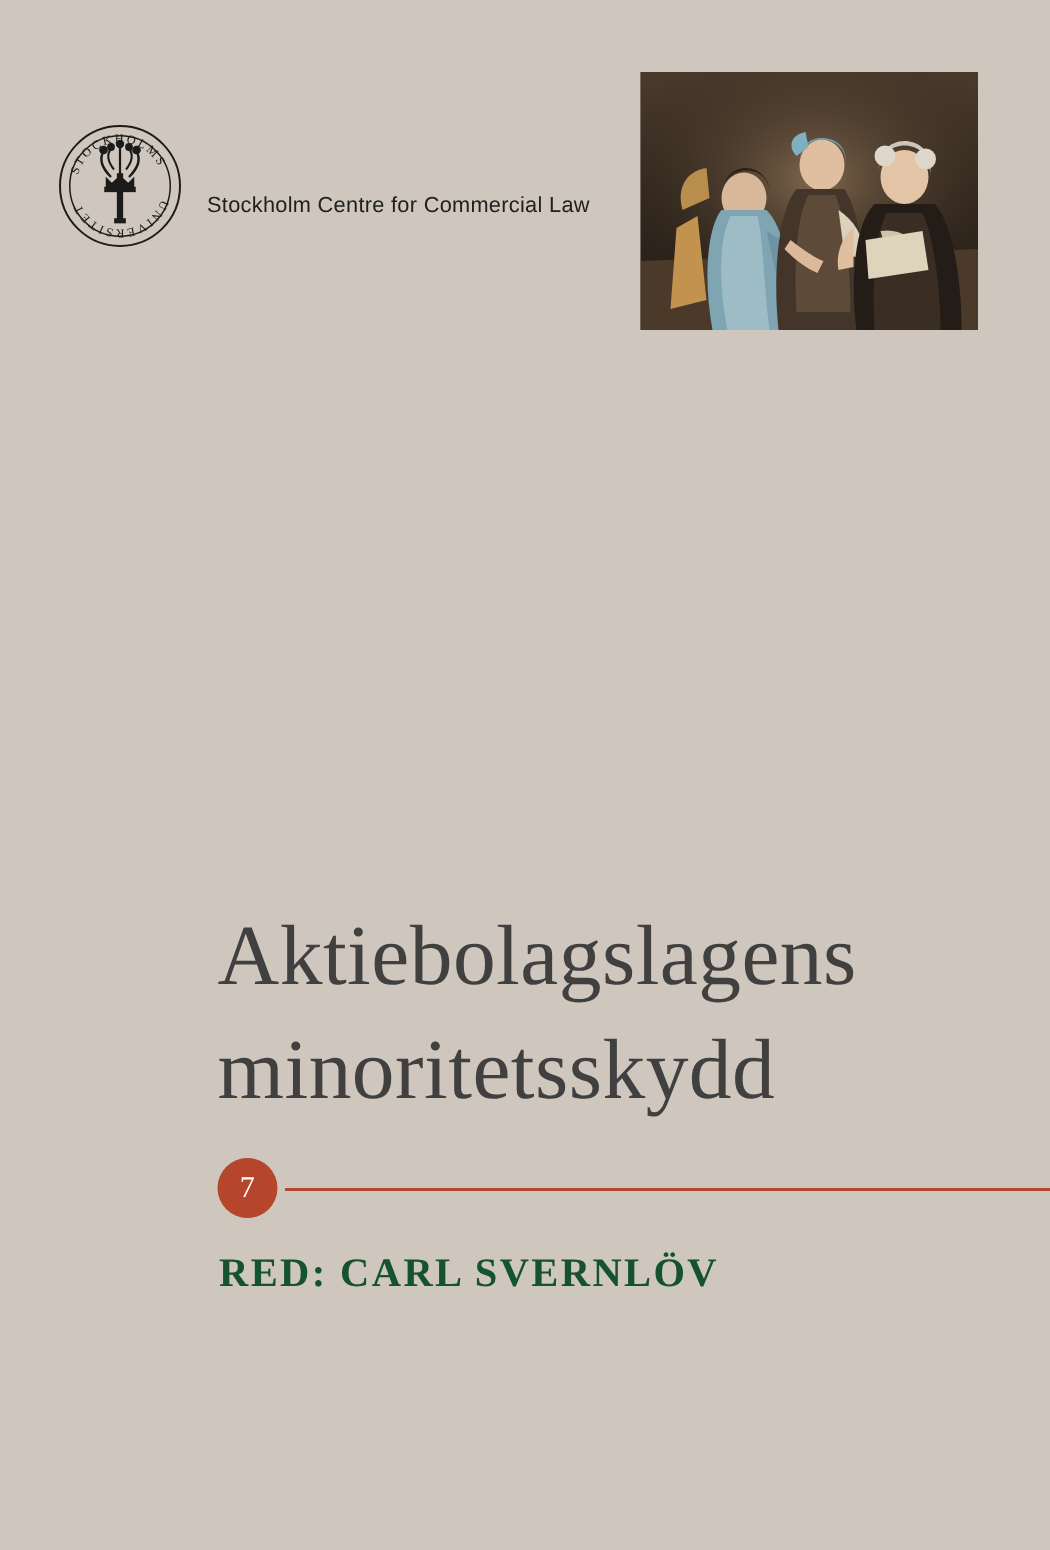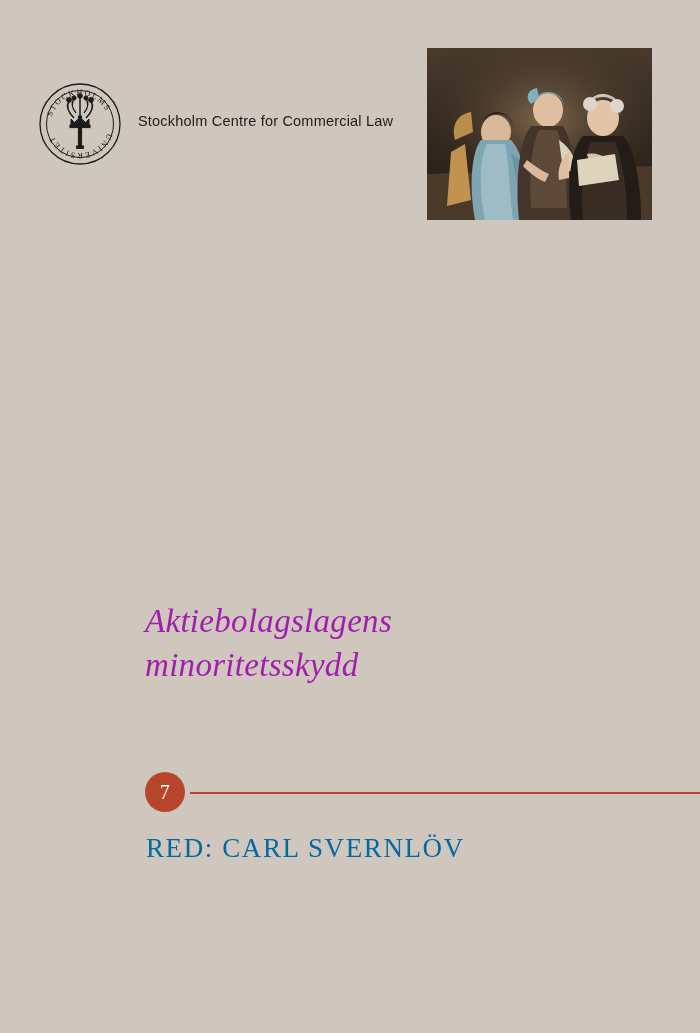--- a/index.html
+++ b/index.html
@@ -36,21 +36,21 @@
     top: 82px;
     width: 84px;
     height: 84px;
   }
 
   .seal svg { display: block; }
 
   .inst-text {
     position: absolute;
     left: 138px;
-    top: 110px;
+    top: 126px;
     color: #20201f;
     font-size: 14.5px;
     line-height: 1.65;
     letter-spacing: 0.2px;
   }
   .inst-text div { white-space: nowrap; }
 
   
   .painting {
     position: absolute;
@@ -65,28 +65,27 @@
 
   
   .title-block {
     position: absolute;
     left: 145px;
     top: 600px;
     width: 520px;
   }
   .title-line {
     font-family: "Liberation Serif", serif;
-    font-size: 33px;
-    color: #a21caf;
+    font-size: 57px;
+    color: #404040;
     line-height: 1.33;
     letter-spacing: 0.3px;
     font-weight: normal;
     margin: 0;
     white-space: nowrap;
-    font-style: italic;
   }
 
   
   .rule-row {
     position: absolute;
     left: 0;
     top: 772px;
     width: 700px;
     height: 44px;
   }
@@ -115,23 +114,24 @@
     background: #b5452b;
   }
 
   
   .editor {
     position: absolute;
     left: 146px;
     top: 833px;
     font-family: "Liberation Serif", serif;
     font-size: 27px;
-    color: #0369a1;
+    color: #14532d;
     letter-spacing: 1.6px;
     white-space: nowrap;
+    font-weight: bold;
   }
 </style>
 </head>
 <body>
 
 <div class="cover">
 
   <div class="header">
 
     <div class="seal">

